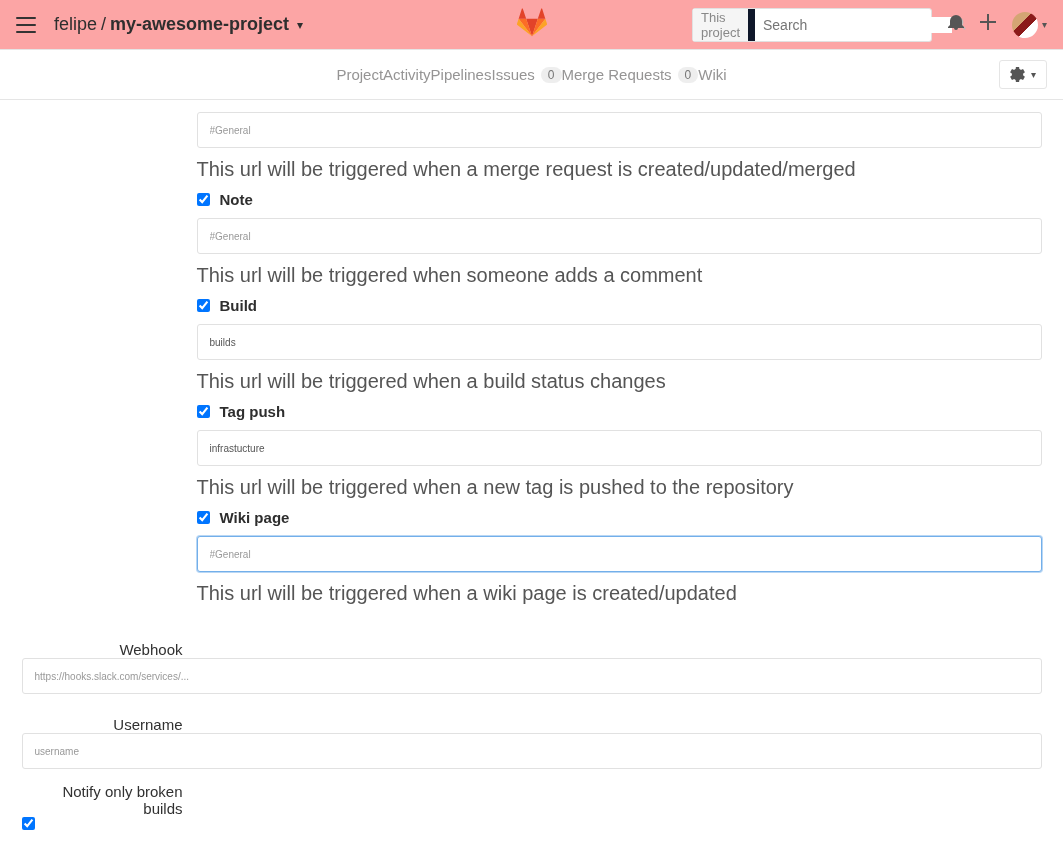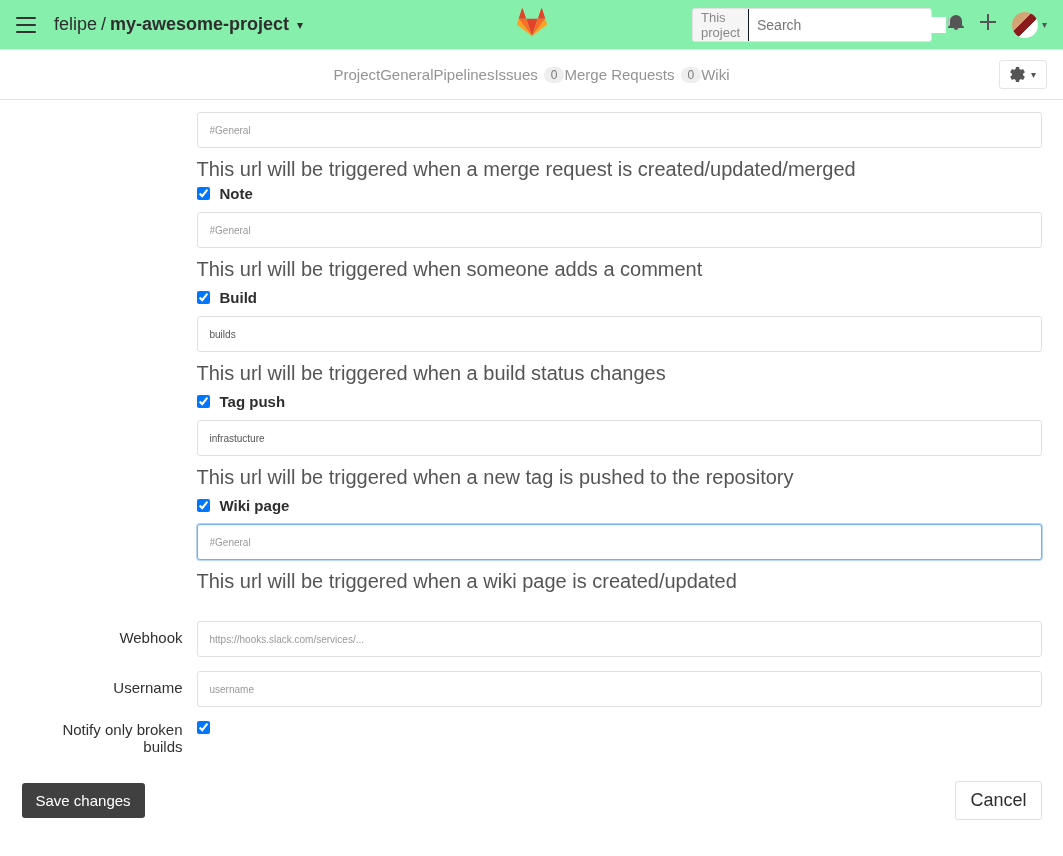--- a/index.html
+++ b/index.html
@@ -1,46 +1,46 @@
 <!DOCTYPE html>
 <html><head>
 <meta charset="utf-8">
 <style>
 * { box-sizing: border-box; margin: 0; padding: 0; }
 body { font-family: -apple-system, BlinkMacSystemFont, "Segoe UI", Helvetica, Arial, sans-serif; font-size: 14px; color: #2e2e2e; background: #fff; }
 
-.topbar { height: 50px; border-bottom: 1px solid #e5e5e5; background: #86efac; display: flex; align-items: center; padding: 0 16px; position: relative; }
+.topbar { height: 50px; border-bottom: 1px solid #e5e5e5; background: #fca5a5; display: flex; align-items: center; padding: 0 16px; position: relative; }
 .hamburger { width: 20px; height: 16px; display: flex; flex-direction: column; justify-content: space-between; cursor: pointer; margin-right: 18px; }
 .hamburger span { height: 2px; background: #333; border-radius: 1px; }
 .breadcrumb { font-size: 18px; color: #2e2e2e; display: flex; align-items: center; gap: 4px; }
 .breadcrumb .project { font-weight: 600; }
 .chevron { font-size: 12px; margin-left: 4px; }
 .logo { position: absolute; left: 50%; transform: translateX(-50%); }
 .topbar-right { margin-left: auto; display: flex; align-items: center; gap: 16px; }
 .search-wrap { display: flex; align-items: center; background: #fff; border: 1px solid #e1e1e1; border-radius: 3px; height: 34px; width: 240px; }
-.search-scope { background: #f5f5f5; color: #888; font-size: 13px; padding: 0 8px; height: 100%; display: flex; align-items: center; border-right: 1px solid #0f172a; }
+.search-scope { background: #f5f5f5; color: #888; font-size: 13px; padding: 0 8px; height: 100%; display: flex; align-items: center; border-right: 7px solid #0f172a; }
 .search-input { border: none; outline: none; flex: 1; padding: 0 8px; font-size: 14px; color: #555; }
 .search-icon { color: #bbb; margin-right: 8px; }
 .icon-btn { color: #555; cursor: pointer; font-size: 18px; }
 .avatar { width: 26px; height: 26px; border-radius: 50%; background: linear-gradient(135deg, #d4a574 40%, #8b1a1a 40%, #8b1a1a 60%, #fff 60%); display: inline-block; }
 .avatar-wrap { display: flex; align-items: center; gap: 4px; cursor: pointer; }
 .caret { font-size: 10px; color: #555; }
 
 .navbar { height: 50px; border-bottom: 1px solid #e5e5e5; display: flex; align-items: center; justify-content: center; position: relative; }
 .nav-item { color: #959494; font-size: 15px; cursor: pointer; display: flex; align-items: center; gap: 6px; }
 .badge { background: #eee; color: #777; border-radius: 9px; font-size: 12px; padding: 1px 7px; }
 .gear-wrap { position: absolute; right: 16px; border: 1px solid #e5e5e5; border-radius: 3px; padding: 6px 10px; display: flex; align-items: center; gap: 6px; cursor: pointer; }
 
 .content { max-width: 1048px; margin: 0 auto; padding: 0 14px 40px; }
-.form-row { display: flex; margin-top: 10px; }
+.form-row { display: flex; margin-top: 10px; flex-direction: column; }
 .form-label { width: 175px; text-align: right; padding-right: 14px; padding-top: 8px; color: #313131; font-size: 15px; }
 .form-field { flex: 1; }
 
 .trigger { margin-bottom: 8px; }
-.trigger-head { display: flex; align-items: center; gap: 10px; margin-top: 4px; margin-bottom: 10px; }
+.trigger-head { display: flex; align-items: center; gap: 10px; margin-top: 10px; margin-bottom: 10px; }
 .trigger-label { font-weight: 600; color: #2e2e2e; font-size: 15px; }
 .text-input { width: 100%; height: 36px; border: 1px solid #e1e1e1; border-radius: 3px; padding: 0 12px; font-size: 10px; color: #555; outline: none; }
 .text-input::placeholder { color: #999; }
 .text-input.focused { border-color: #73afea; box-shadow: 0 0 0 1px rgba(115,175,234,0.5); }
 .help-text { color: #555; font-size: 20px; margin-top: 10px; }
 
 input[type=checkbox] { width: 13px; height: 13px; cursor: pointer; }
 
 .actions { margin-top: 26px; display: flex; align-items: center; }
 .btn-save { background: #404040; color: #fff; border: none; border-radius: 3px; padding: 9px 14px; font-size: 15px; cursor: pointer; }
@@ -97,21 +97,21 @@
     </span>
     <div class="avatar-wrap">
       <span class="avatar"></span>
       <span class="caret">▾</span>
     </div>
   </div>
 </div>
 
 <div class="navbar">
   <div class="nav-item">Project</div>
-  <div class="nav-item">General</div>
+  <div class="nav-item">Activity</div>
   <div class="nav-item">Pipelines</div>
   <div class="nav-item">
     <span>Issues</span>
     <span class="badge">0</span>
   </div>
   <div class="nav-item">
     <span>Merge Requests</span>
     <span class="badge">0</span>
   </div>
   <div class="nav-item">Wiki</div>

